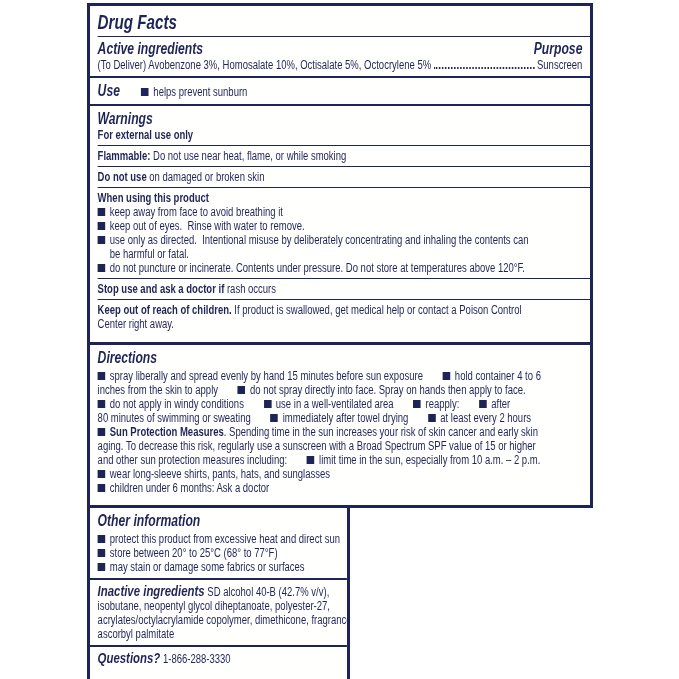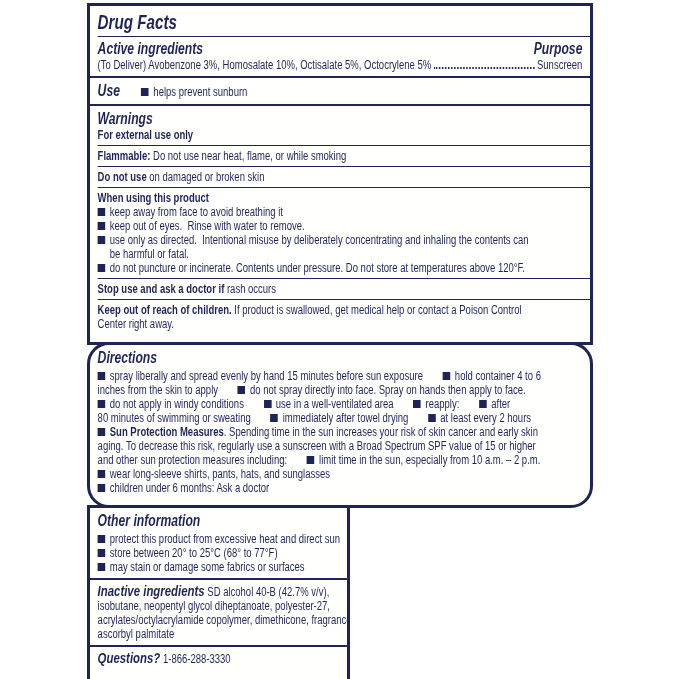--- a/index.html
+++ b/index.html
@@ -6,21 +6,21 @@
   body{
     width:679px;height:679px;background:#ffffff;position:relative;overflow:hidden;
     font-family:"Liberation Sans","DejaVu Sans",sans-serif;
     color:#1f2457;
   }
   .label-wrap{position:absolute;left:87px;top:3px;width:506px;}
   .box{
     border:3px solid #1f2457;background:#fffffe;box-sizing:border-box;overflow:hidden;
   }
   .boxA{height:342px;}
-  .boxB{height:166px;margin-top:-3px;border-radius:22px;}
+  .boxB{height:166px;margin-top:-3px;}
   .boxC{height:178px;width:263px;margin-top:-3px;}
   .sq-wrap{
     transform:scaleX(0.76);transform-origin:0 0;width:131.58%;
     box-sizing:border-box;padding:3px 10px 2px 10px;
   }
   h1{font-size:20px;line-height:22px;font-style:italic;font-weight:bold;margin:2px 0 3px 0;}
   h2{font-size:16px;line-height:18px;font-style:italic;font-weight:bold;margin:0;display:inline-block;}
   .rl{font-size:12.5px;line-height:14px;white-space:nowrap;}
   .b12{font-size:12.5px;line-height:14px;font-weight:bold;}
   .bld{font-weight:bold;}

